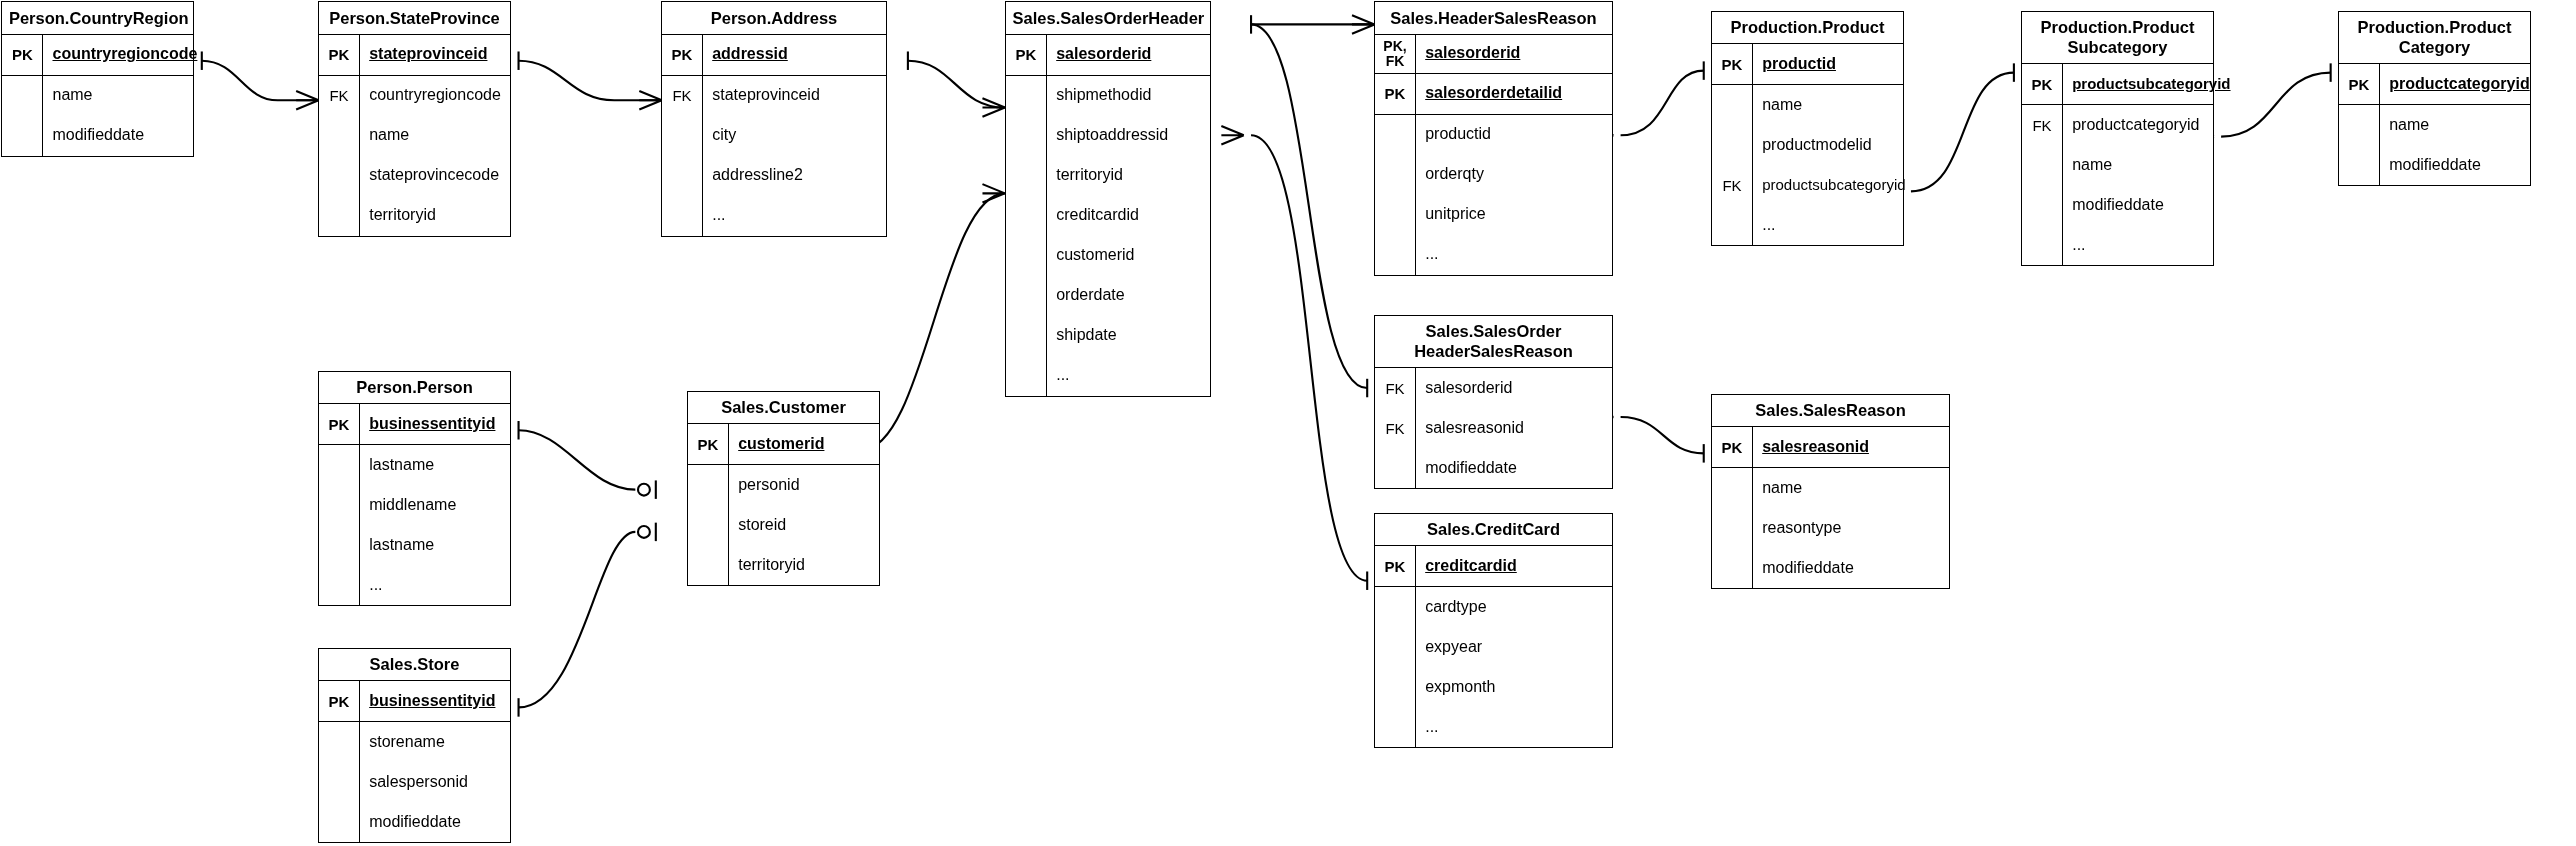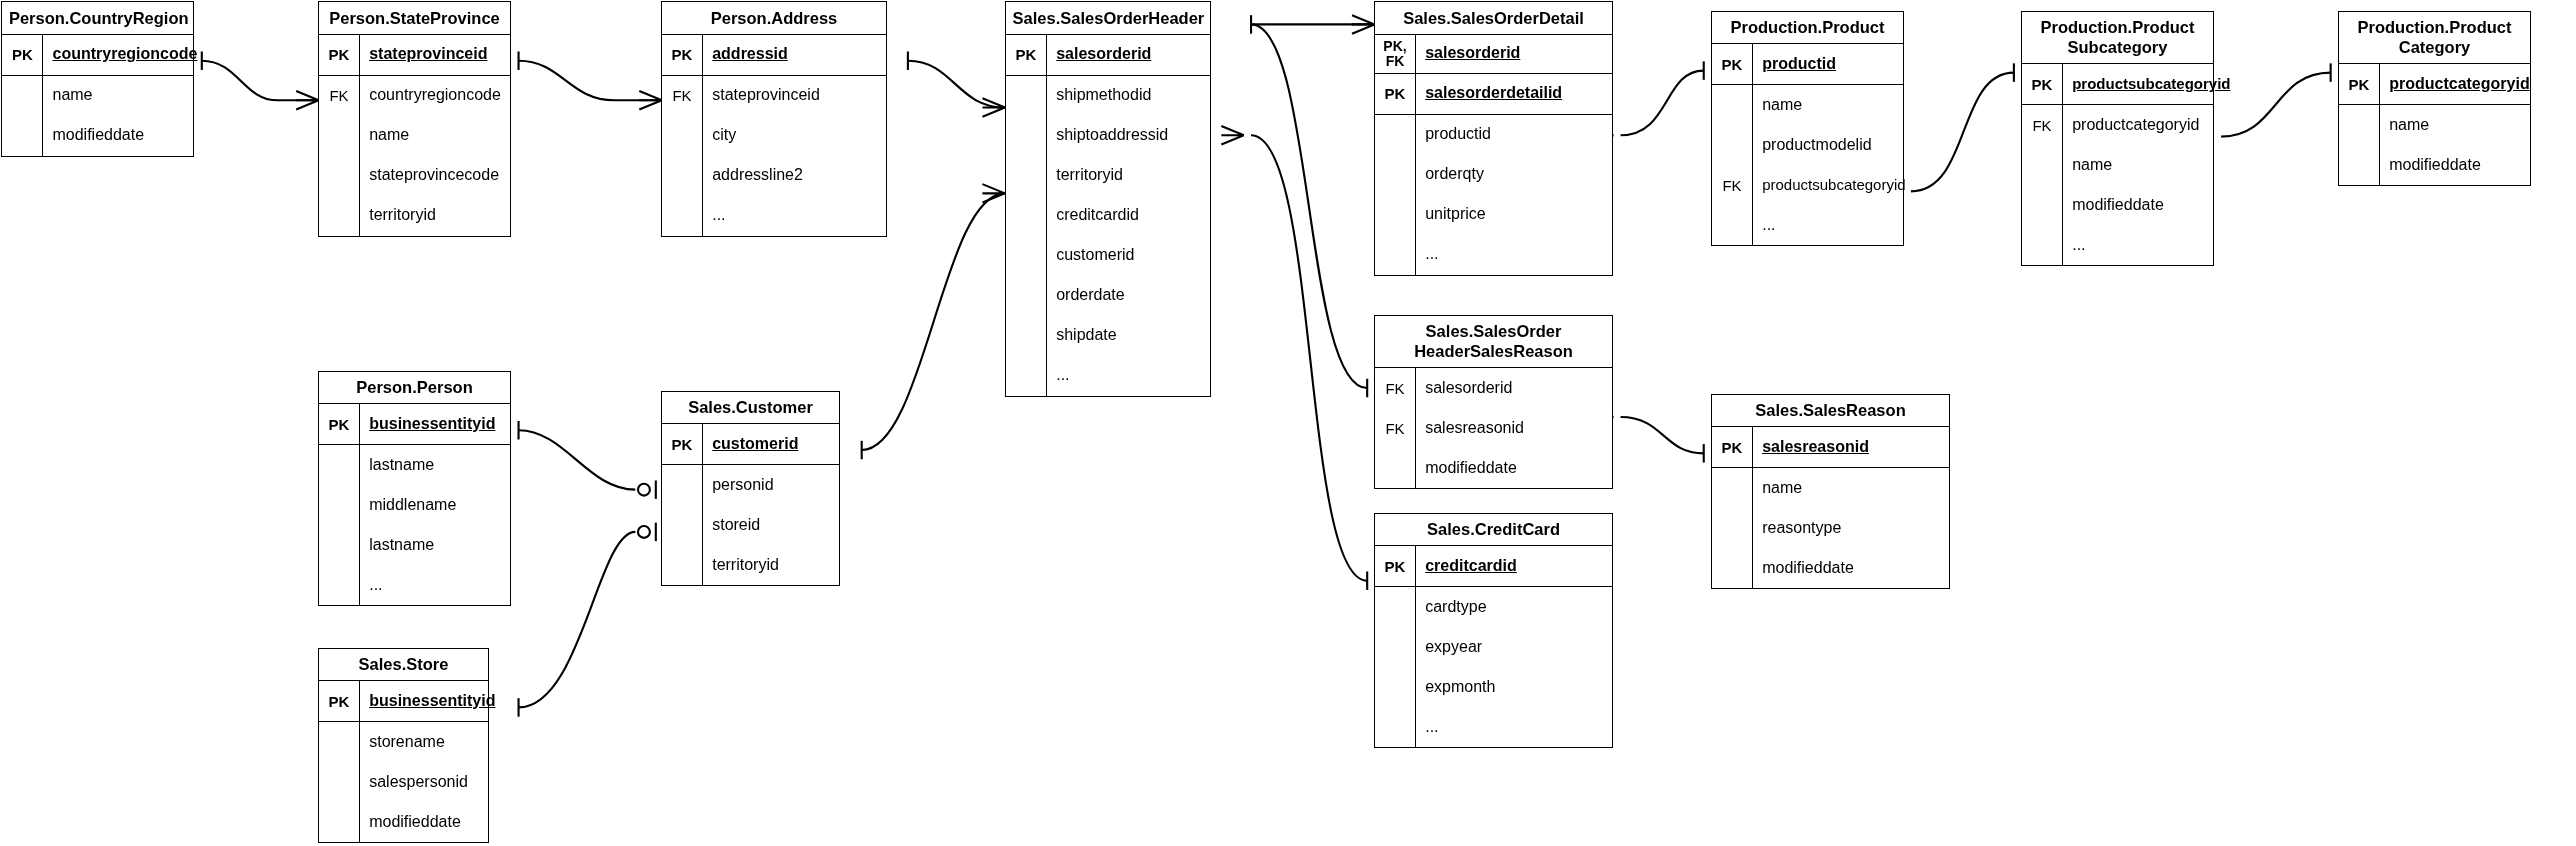--- a/index.html
+++ b/index.html
@@ -287,21 +287,21 @@
         <div class="attr-name">shipdate</div>
       </div>
       <div class="attr-row">
         <div class="attr-key"></div>
         <div class="attr-name">...</div>
       </div>
     </div>
   </div>
 
   <div class="entity" style="left:1374px; top:1.3px; width:239px;">
-    <div class="ent-title">Sales.SalesOrderDetail</div>
+    <div class="ent-title">Sales.HeaderSalesReason</div>
     <div class="attrs-body">
       <div class="attr-row keyrow" style="min-height:38px;">
         <div class="attr-key pk" style="font-size:14px; line-height:15px;">PK,
 FK</div>
         <div class="attr-name pkname">salesorderid</div>
       </div>
       <div class="attr-row keyrow">
         <div class="attr-key pk">PK</div>
         <div class="attr-name pkname">salesorderdetailid</div>
       </div>
@@ -415,21 +415,21 @@
         <div class="attr-key"></div>
         <div class="attr-name">lastname</div>
       </div>
       <div class="attr-row">
         <div class="attr-key"></div>
         <div class="attr-name">...</div>
       </div>
     </div>
   </div>
 
-  <div class="entity" style="left:661px; top:391px; width:179px;">
+  <div class="entity" style="left:687px; top:391px; width:193px;">
     <div class="ent-title">Sales.Customer</div>
     <div class="attrs-body">
       <div class="attr-row keyrow">
         <div class="attr-key pk">PK</div>
         <div class="attr-name pkname">customerid</div>
       </div>
       <div class="attr-row">
         <div class="attr-key"></div>
         <div class="attr-name">personid</div>
       </div>
@@ -437,21 +437,21 @@
         <div class="attr-key"></div>
         <div class="attr-name">storeid</div>
       </div>
       <div class="attr-row">
         <div class="attr-key"></div>
         <div class="attr-name">territoryid</div>
       </div>
     </div>
   </div>
 
-  <div class="entity" style="left:318px; top:648px; width:171px;">
+  <div class="entity" style="left:318px; top:648px; width:193px;">
     <div class="ent-title">Sales.Store</div>
     <div class="attrs-body">
       <div class="attr-row keyrow">
         <div class="attr-key pk">PK</div>
         <div class="attr-name pkname">businessentityid</div>
       </div>
       <div class="attr-row">
         <div class="attr-key"></div>
         <div class="attr-name">storename</div>
       </div>

